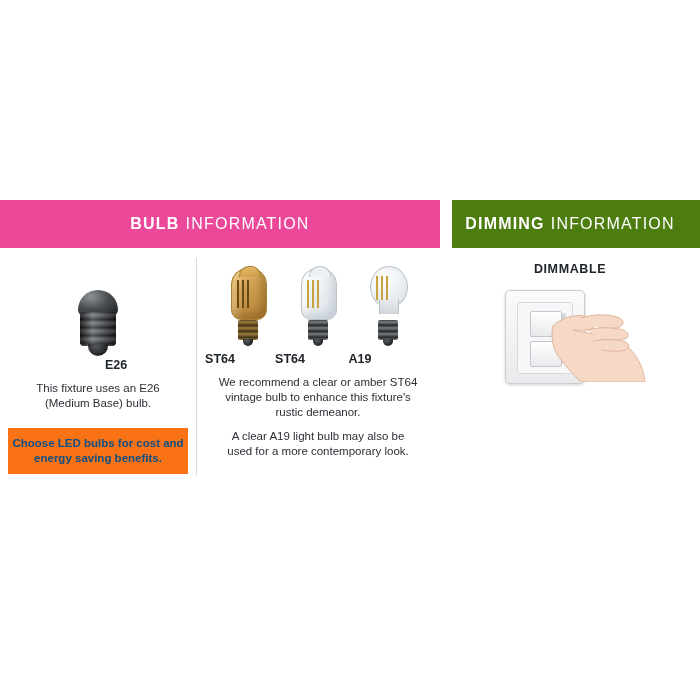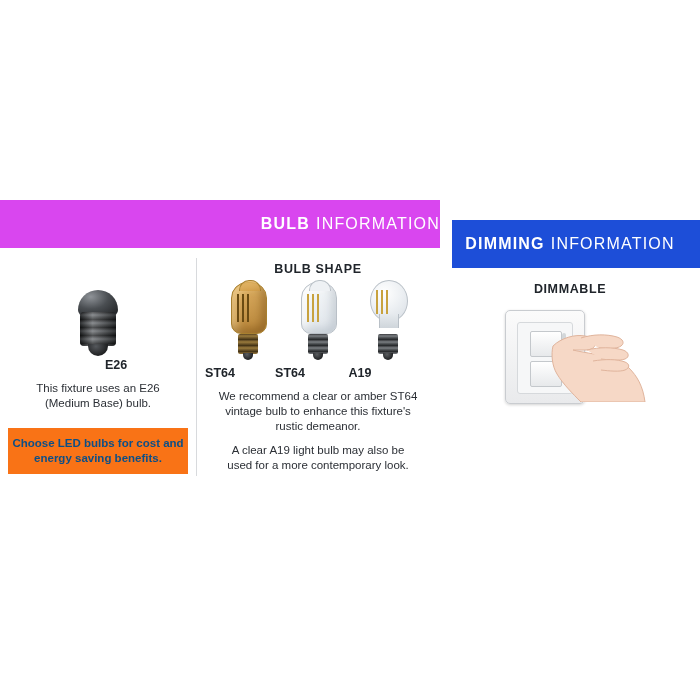--- a/index.html
+++ b/index.html
@@ -59,22 +59,22 @@
     letter-spacing: 1.2px;
   }
 
   .hdr-light {
     font-weight: normal;
     font-size: 16px;
     letter-spacing: 1.2px;
     margin-left: 6px;
   }
 
-  .panel-left .hdr { background: #d946ef; justify-content: flex-end; }
-  .panel-right .hdr { background: #1d4ed8; margin-top: 20px; }
+  .panel-left .hdr { background: #ec4899; }
+  .panel-right .hdr { background: #4d7c0f; }
 
   .divider-v {
     position: absolute;
     top: 0;
     left: 440px;
     width: 12px;
     height: 300px;
     background: #ffffff;
     z-index: 5;
   }
@@ -406,21 +406,20 @@
             <div class="caption">E26</div>
 
             <div class="para">This fixture uses an E26 (Medium Base) bulb.</div>
 
             <div class="tipbox">Choose LED bulbs for cost and energy saving benefits.</div>
           </div>
 
           <div class="col-sep"></div>
 
           <div class="col col-shape">
-            <div class="col-title">BULB SHAPE</div>
 
             <div class="bulbs">
               <div class="bulb-wrap">
                 <div class="st64-glass"></div>
                 <div class="st64-fil"></div>
                 <div class="screw screw-amber"></div>
                 <div class="screw-tip"></div>
               </div>
               <div class="bulb-wrap">
                 <div class="stc-glass"></div>

